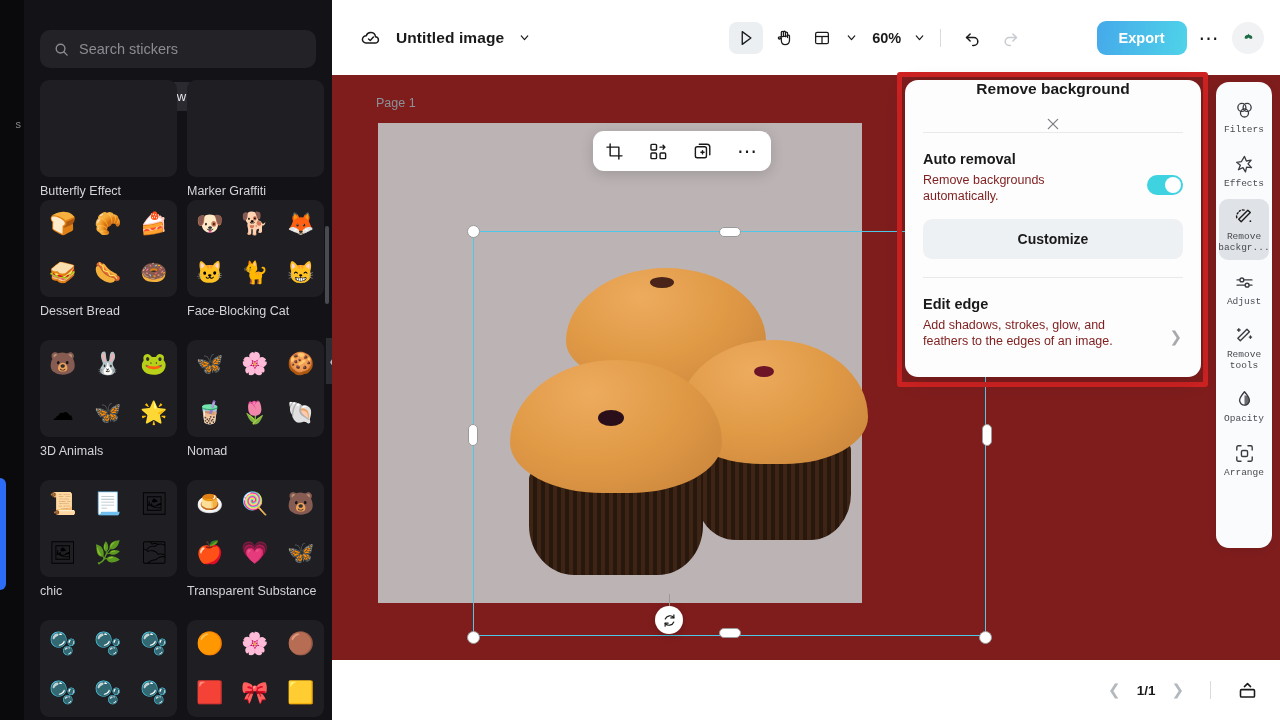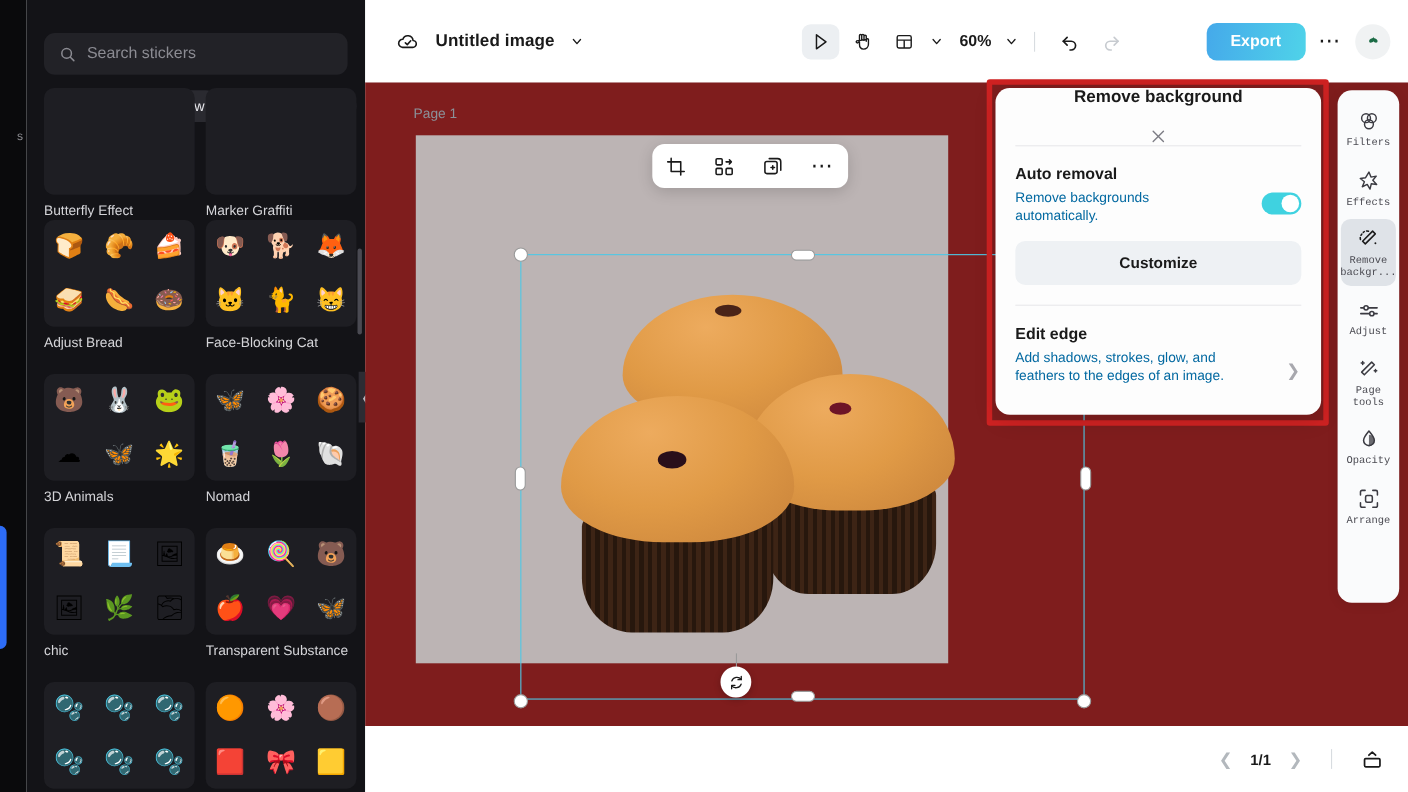--- a/index.html
+++ b/index.html
@@ -151,21 +151,21 @@
   }
   .rb-head {
     display: flex; align-items: center; justify-content: space-between;
     height: 52px;
     flex-direction: column;
   }
   .rb-title { font-size: 15.5px; font-weight: 700; color: #1a1a1a; }
   .rb-sep { height: 1px; background: #e9e9ec; }
   .rb-sec { padding-top: 18px; position: relative; }
   .rb-label { font-size: 14.5px; font-weight: 700; color: #1a1a1a; }
-  .rb-desc { font-size: 12.5px; color: #0369a1; line-height: 1.28; margin-top: 5px; width: 185px; }
+  .rb-desc { font-size: 12.5px; color: #7f1d1d; line-height: 1.28; margin-top: 5px; width: 185px; }
   .toggle {
     position: absolute; right: 0; top: 42px; width: 36px; height: 20px;
     border-radius: 10px; background: #3fd2e0;
   }
   .toggle::after {
     content: ''; position: absolute; right: 2px; top: 2px;
     width: 16px; height: 16px; border-radius: 50%; background: #fff;
   }
   .customize-btn {
     margin-top: 15px; height: 40px; background: #eef1f4; border-radius: 9px;
@@ -254,21 +254,21 @@
 
       <div class="card" style="left:0; top:80px;">
         <div class="thumb">
           <span>🍞</span>
           <span>🥐</span>
           <span>🍰</span>
           <span>🥪</span>
           <span>🌭</span>
           <span>🍩</span>
         </div>
-        <div class="cap">Adjust Bread</div>
+        <div class="cap">Dessert Bread</div>
       </div>
       <div class="card" style="left:147px; top:80px;">
         <div class="thumb">
           <span>🐶</span>
           <span>🐕</span>
           <span>🦊</span>
           <span>🐱</span>
           <span>🐈</span>
           <span>😸</span>
         </div>
@@ -541,21 +541,21 @@
         <circle cx="9" cy="9" r="2.2" fill="#fafbfc"></circle>
           <circle cx="15" cy="15" r="2.2" fill="#fafbfc"></circle>
       </svg>
       <div class="rb-text">Adjust</div>
     </div>
     <div class="rb-item">
       <svg width="21" height="21" viewBox="0 0 24 24" fill="none" stroke="#3b3b42" stroke-width="1.6">
         <path d="M17.6 7.6 7.2 18 4.4 15.2 14.8 4.8z" stroke-linejoin="round"></path>
         <path d="M5.5 4.2v3M4 5.7h3M18.8 12.5v2.6M17.5 13.8h2.6" stroke-linecap="round"></path>
       </svg>
-      <div class="rb-text">Page tools</div>
+      <div class="rb-text">Remove tools</div>
     </div>
     <div class="rb-item">
       <svg width="21" height="21" viewBox="0 0 24 24" fill="none" stroke="#3b3b42" stroke-width="1.6">
         <path d="M12 3.2c3.6 4.3 5.6 7 5.6 9.6a5.6 5.6 0 1 1-11.2 0c0-2.6 2-5.3 5.6-9.6z" stroke-linejoin="round"></path>
         <path d="M12 7.2v11.8a5.6 5.6 0 0 0 0-11.8z" fill="#3b3b42" stroke="none" opacity=".75"></path>
       </svg>
       <div class="rb-text">Opacity</div>
     </div>
     <div class="rb-item">
       <svg width="21" height="21" viewBox="0 0 24 24" fill="none" stroke="#3b3b42" stroke-width="1.6">

